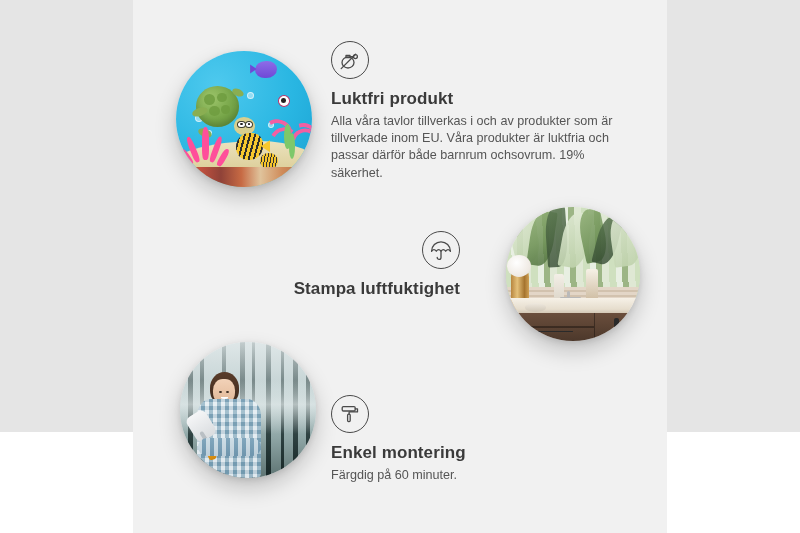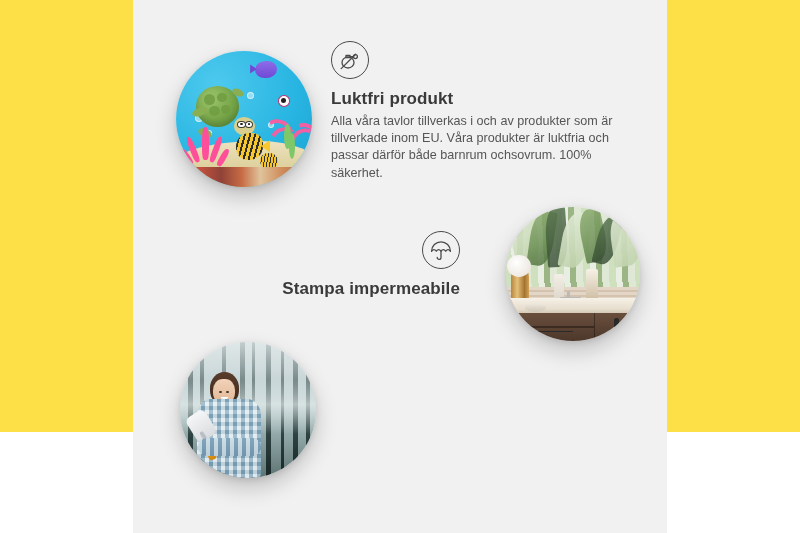--- a/index.html
+++ b/index.html
@@ -2,21 +2,21 @@
 <html><head>
 <meta charset="utf-8">
 <style>
   html,body{margin:0;padding:0;}
   body{
     width:800px;height:533px;
     background:#ffffff;
     font-family:"Liberation Sans", sans-serif;
     overflow:hidden;
   }
-  .stage{position:relative;width:800px;height:432px;background:#fde047;}
+  .stage{position:relative;width:800px;height:432px;background:#e5e5e5;}
 
   
   .panel{
     position:absolute;left:133px;top:0;width:534px;height:533px;
     background:#f1f1f1;
   }
 
   
   .feature{position:absolute;}
   .feature .f-title{
@@ -389,28 +389,39 @@
     <div class="icon-badge">
       <svg width="24" height="24" viewBox="0 0 24 24" fill="none" stroke="#4a4a4a" stroke-width="1.3" stroke-linecap="round" stroke-linejoin="round">
         <ellipse cx="10" cy="14.5" rx="6" ry="5.5"></ellipse>
         <path d="M8 7.5h4v2.2H8z"></path>
         <path d="M12 8.6h3.2"></path>
         <circle cx="17.4" cy="8.6" r="2"></circle>
         <path d="M3.2 20.6L17.6 6.2"></path>
       </svg>
     </div>
     <div class="f-title">Luktfri produkt</div>
-    <div class="f-desc">Alla våra tavlor tillverkas i och av produkter som är tillverkade inom EU. Våra produkter är luktfria och passar därför både barnrum ochsovrum. 100% säkerhet.</div>
+    <div class="f-desc">Alla våra tavlor tillverkas i och av produkter som är tillverkade inom EU. Våra produkter är luktfria och passar därför både barnrum ochsovrum. 19% säkerhet.</div>
   </div>
 
   <div class="feature" id="feature-water">
     <div class="icon-badge">
       <svg width="24" height="24" viewBox="0 0 24 24" fill="none" stroke="#4a4a4a" stroke-width="1.3" stroke-linecap="round" stroke-linejoin="round">
         <path d="M2.6 13.2a9.4 9.4 0 0 1 18.8 0"></path>
         <path d="M2.6 13.2c1.6-2.1 3.1-2.1 4.7 0 1.6-2.1 3.1-2.1 4.7 0 1.6-2.1 3.1-2.1 4.7 0 1.6-2.1 3.1-2.1 4.7 0"></path>
         <path d="M12 13.2v6.2a1.9 1.9 0 0 1-3.8 0"></path>
       </svg>
     </div>
-    <div class="f-title">Stampa impermeabile</div>
-  </div>
-
+    <div class="f-title">Stampa luftfuktighet</div>
+  </div>
+
+  <div class="feature" id="feature-mount">
+    <div class="icon-badge">
+      <svg width="24" height="24" viewBox="0 0 24 24" fill="none" stroke="#4a4a4a" stroke-width="1.3" stroke-linecap="round" stroke-linejoin="round">
+        <rect x="4.2" y="4.6" width="13" height="4.4" rx="1.2"></rect>
+        <path d="M17.2 6.8h2.3v3.1h-8.4v2.3"></path>
+        <rect x="9.6" y="12.2" width="2.6" height="7.4" rx="1"></rect>
+      </svg>
+    </div>
+    <div class="f-title">Enkel montering</div>
+    <div class="f-desc">Färgdig på 60 minuter.</div>
+  </div>
 
 </div>
 
 </body></html>

